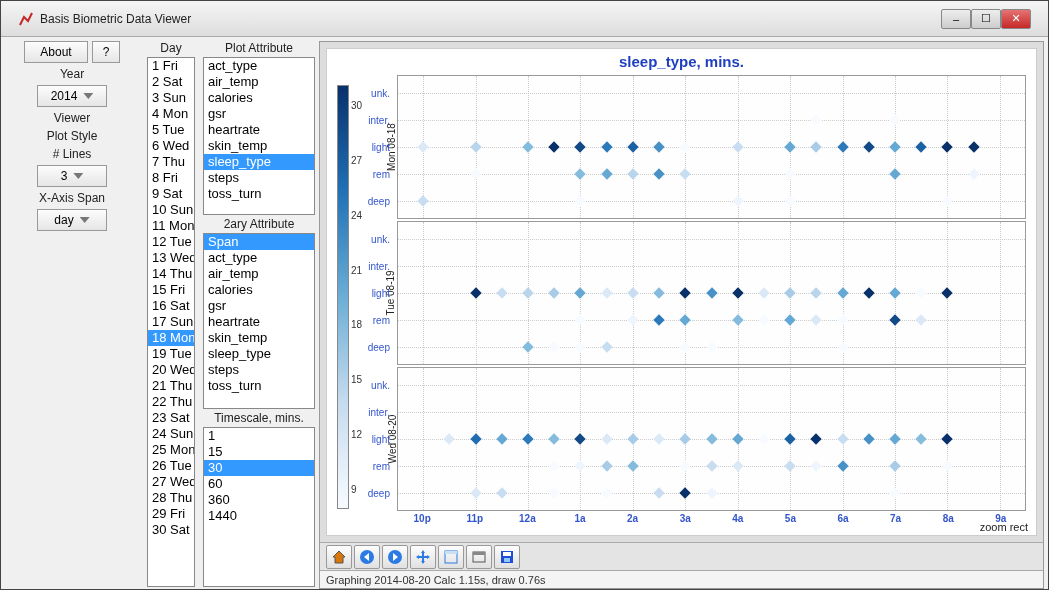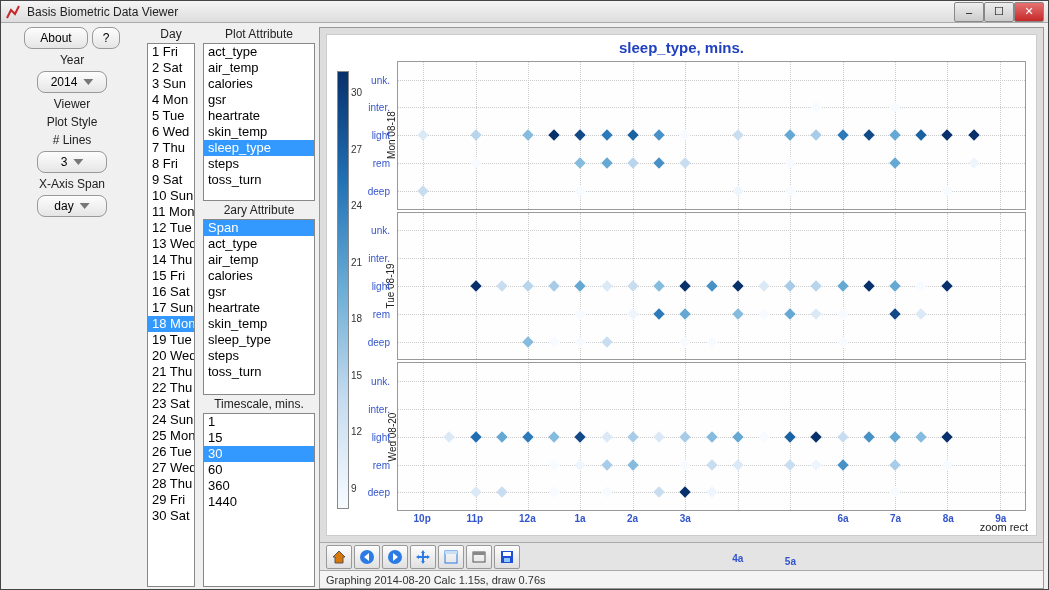--- a/index.html
+++ b/index.html
@@ -1,30 +1,30 @@
 <!DOCTYPE html>
 <html><head>
 <meta charset="utf-8">
 <style>
   * { box-sizing: border-box; margin: 0; padding: 0; }
   body { font-family: "Segoe UI", Tahoma, sans-serif; font-size: 12px; background: #ccc; overflow: hidden; }
   .window { width: 1049px; height: 590px; background: #eaeaea; border: 1px solid #444; display: flex; flex-direction: column; }
-  .titlebar { height: 22px; background: linear-gradient(#f5f5f5,#ddd); display: flex; align-items: center; padding: 0 4px; border-bottom: 1px solid #aaa; }
+  .titlebar { height: 36px; background: linear-gradient(#f5f5f5,#ddd); display: flex; align-items: center; padding: 0 17px; border-bottom: 1px solid #aaa; }
   .titlebar .icon { width: 16px; height: 16px; margin-right: 6px; }
   .titlebar .ttl { flex: 1; font-size: 12px; color: #222; }
   .winbtns { display: flex; gap: 0; }
   .winbtn { width: 30px; height: 20px; background: linear-gradient(#eee,#ccc); border: 1px solid #888; border-radius: 2px; display: flex; align-items: center; justify-content: center; font-size: 11px; cursor: pointer; }
   .winbtn.close { background: linear-gradient(#e57373,#c62828); color: #fff; }
   .body { flex: 1; display: flex; background: #f0f0f0; overflow: hidden; }
   .col { display: flex; flex-direction: column; padding: 2px 4px; }
   .col1 { width: 142px; }
   .col2 { width: 56px; }
   .col3 { width: 120px; }
   .lbl { text-align: center; font-size: 12px; color: #222; margin: 2px 0; }
-  .btn { background: linear-gradient(#fdfdfd,#e5e5e5); border: 1px solid #999; border-radius: 8px; padding: 2px 8px; font-size: 12px; cursor: pointer; min-height: 22px; display: inline-flex; align-items: center; justify-content: center; }
+  .btn { background: linear-gradient(#fdfdfd,#e5e5e5); border: 1px solid #999; border-radius: 0; padding: 2px 8px; font-size: 12px; cursor: pointer; min-height: 22px; display: inline-flex; align-items: center; justify-content: center; }
   .btn.drop::after { content: ""; display: inline-block; margin-left: 6px; width: 10px; height: 6px; background: linear-gradient(#777,#777); clip-path: polygon(0 0,100% 0,50% 100%); }
   .row { display: flex; gap: 4px; justify-content: center; margin: 2px 0; }
   .listbox { background: #fff; border: 1px solid #888; overflow-y: auto; font-size: 13px; }
   .listbox .item { padding: 0 4px; cursor: pointer; line-height: 16px; white-space: nowrap; }
   .listbox .item.sel { background: #3399ff; color: #fff; }
   .linkish { color: #0645ad; text-decoration: underline; cursor: pointer; font-size: 12px; }
   .pathrow { display: flex; align-items: center; gap: 4px; padding: 2px; }
   .plotarea { flex: 1; display: flex; flex-direction: column; background: #ddd; position: relative; border:1px solid #999; margin:4px 4px 0 0;}
   .plotcanvas { flex: 1; background: #fff; margin: 6px; position: relative; border:1px solid #ccc;}
   .charttitle { position: absolute; top: 4px; left: 0; right: 0; text-align: center; color: #2040c0; font-weight: bold; font-size: 15px; }
@@ -362,22 +362,22 @@
               <div class="diamond" style="left: 87.6364%; top: 69%; background: rgb(247, 251, 255);"></div>
             </div>
           </div>
         <div class="xlabels" id="xlabels">
             <div class="xt" style="left: 4%;">10p</div>
             <div class="xt" style="left: 12.3636%;">11p</div>
             <div class="xt" style="left: 20.7273%;">12a</div>
             <div class="xt" style="left: 29.0909%;">1a</div>
             <div class="xt" style="left: 37.4545%;">2a</div>
             <div class="xt" style="left: 45.8182%;">3a</div>
-            <div class="xt" style="left: 54.1818%; margin-top: 40px;">4a</div>
-            <div class="xt" style="left: 62.5455%; margin-top: 43px;">5a</div>
+            <div class="xt" style="left: 54.1818%;">4a</div>
+            <div class="xt" style="left: 62.5455%;">5a</div>
             <div class="xt" style="left: 70.9091%;">6a</div>
             <div class="xt" style="left: 79.2727%;">7a</div>
             <div class="xt" style="left: 87.6364%;">8a</div>
             <div class="xt" style="left: 96%;">9a</div>
           </div>
         <div class="zoom">zoom rect</div>
       </div>
       <div class="toolbar">
         <div class="tbtn">
             <svg width="16" height="16" viewBox="0 0 16 16">

